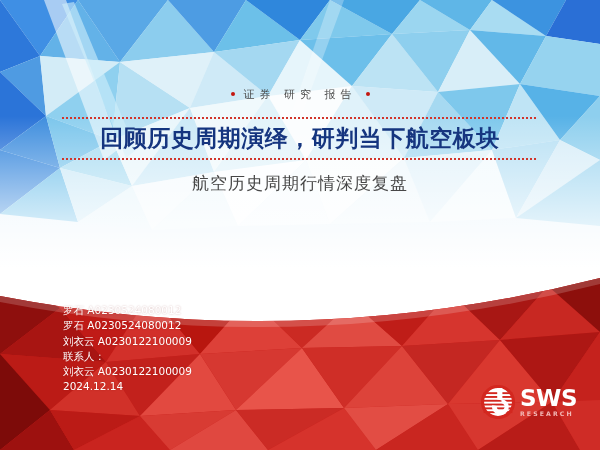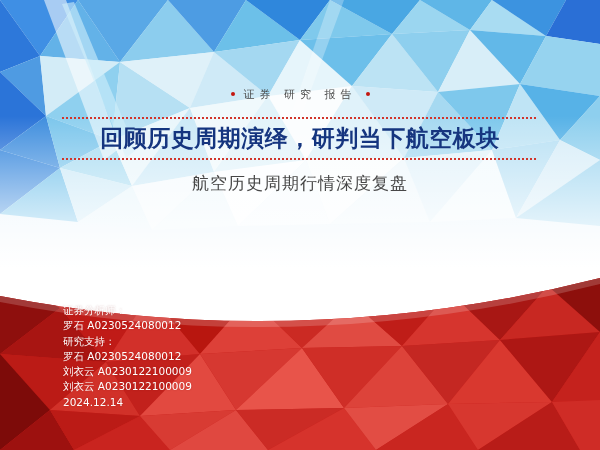--- a/index.html
+++ b/index.html
@@ -242,23 +242,45 @@
         <polygon points="376,200 448,154 478,200" fill="#c92620"></polygon>
         <polygon points="448,154 478,200 552,152" fill="#d7372f"></polygon>
         <polygon points="478,200 552,152 580,200" fill="#b81c18"></polygon>
         <polygon points="552,152 580,200 600,200 600,150" fill="#cf2c26"></polygon>
       </g>
       <path d="M0,46 Q300,104 600,28 L600,34 Q300,110 0,52 Z" fill="#ffffff" opacity="0.18"></path>
     </svg>
   </div>
 
   <div id="analyst-info">
-    <div class="line">证券分析师：</div>
     <div class="line">罗石 A0230524080012</div>
-    <div class="line">研究支持：</div>
     <div class="line">罗石 A0230524080012</div>
     <div class="line">刘衣云  A0230122100009</div>
+    <div class="line">联系人：</div>
     <div class="line">刘衣云  A0230122100009</div>
     <div class="line">2024.12.14</div>
   </div>
 
+  <div id="sws-logo">
+    <svg class="mark" viewBox="0 0 34 34">
+      <circle cx="17" cy="17" r="15.5" fill="#ffffff"></circle>
+      <g fill="#d3271f">
+        <rect x="2.6" y="7.2" width="28.8" height="1.9"></rect>
+        <rect x="1.8" y="11.0" width="30.4" height="1.9"></rect>
+        <rect x="1.5" y="14.8" width="31.0" height="1.9"></rect>
+        <rect x="1.5" y="18.6" width="31.0" height="1.9"></rect>
+        <rect x="1.8" y="22.4" width="30.4" height="1.9"></rect>
+        <rect x="2.6" y="26.2" width="28.8" height="1.9"></rect>
+      </g>
+      <circle cx="17" cy="17" r="15.5" fill="none" stroke="#d3271f" stroke-width="3.2"></circle>
+      <path d="M20.5 3.2 C20.5 8 20.5 11 20.5 14 C25.6 15.1 28.6 19.2 27.6 23.4
+               C26.6 27.7 22.2 30.4 17.6 29.5 C13.1 28.6 10.2 24.4 11.2 20.2
+               L15.9 21.1 C15.4 23.1 16.7 25.0 18.8 25.4 C20.9 25.8 23.0 24.5 23.5 22.5
+               C24.0 20.5 22.6 18.6 20.5 18.2 L20.5 18.2 Z" fill="#ffffff"></path>
+      <path d="M16.2 3.0 L21.4 3.0 L21.4 15.6 L16.2 14.6 Z" fill="#ffffff"></path>
+    </svg>
+    <span class="wordwrap">
+      <span class="word">SWS</span>
+      <span class="sub">RESEARCH</span>
+    </span>
+  </div>
 
 </div>
 
 </body></html>

